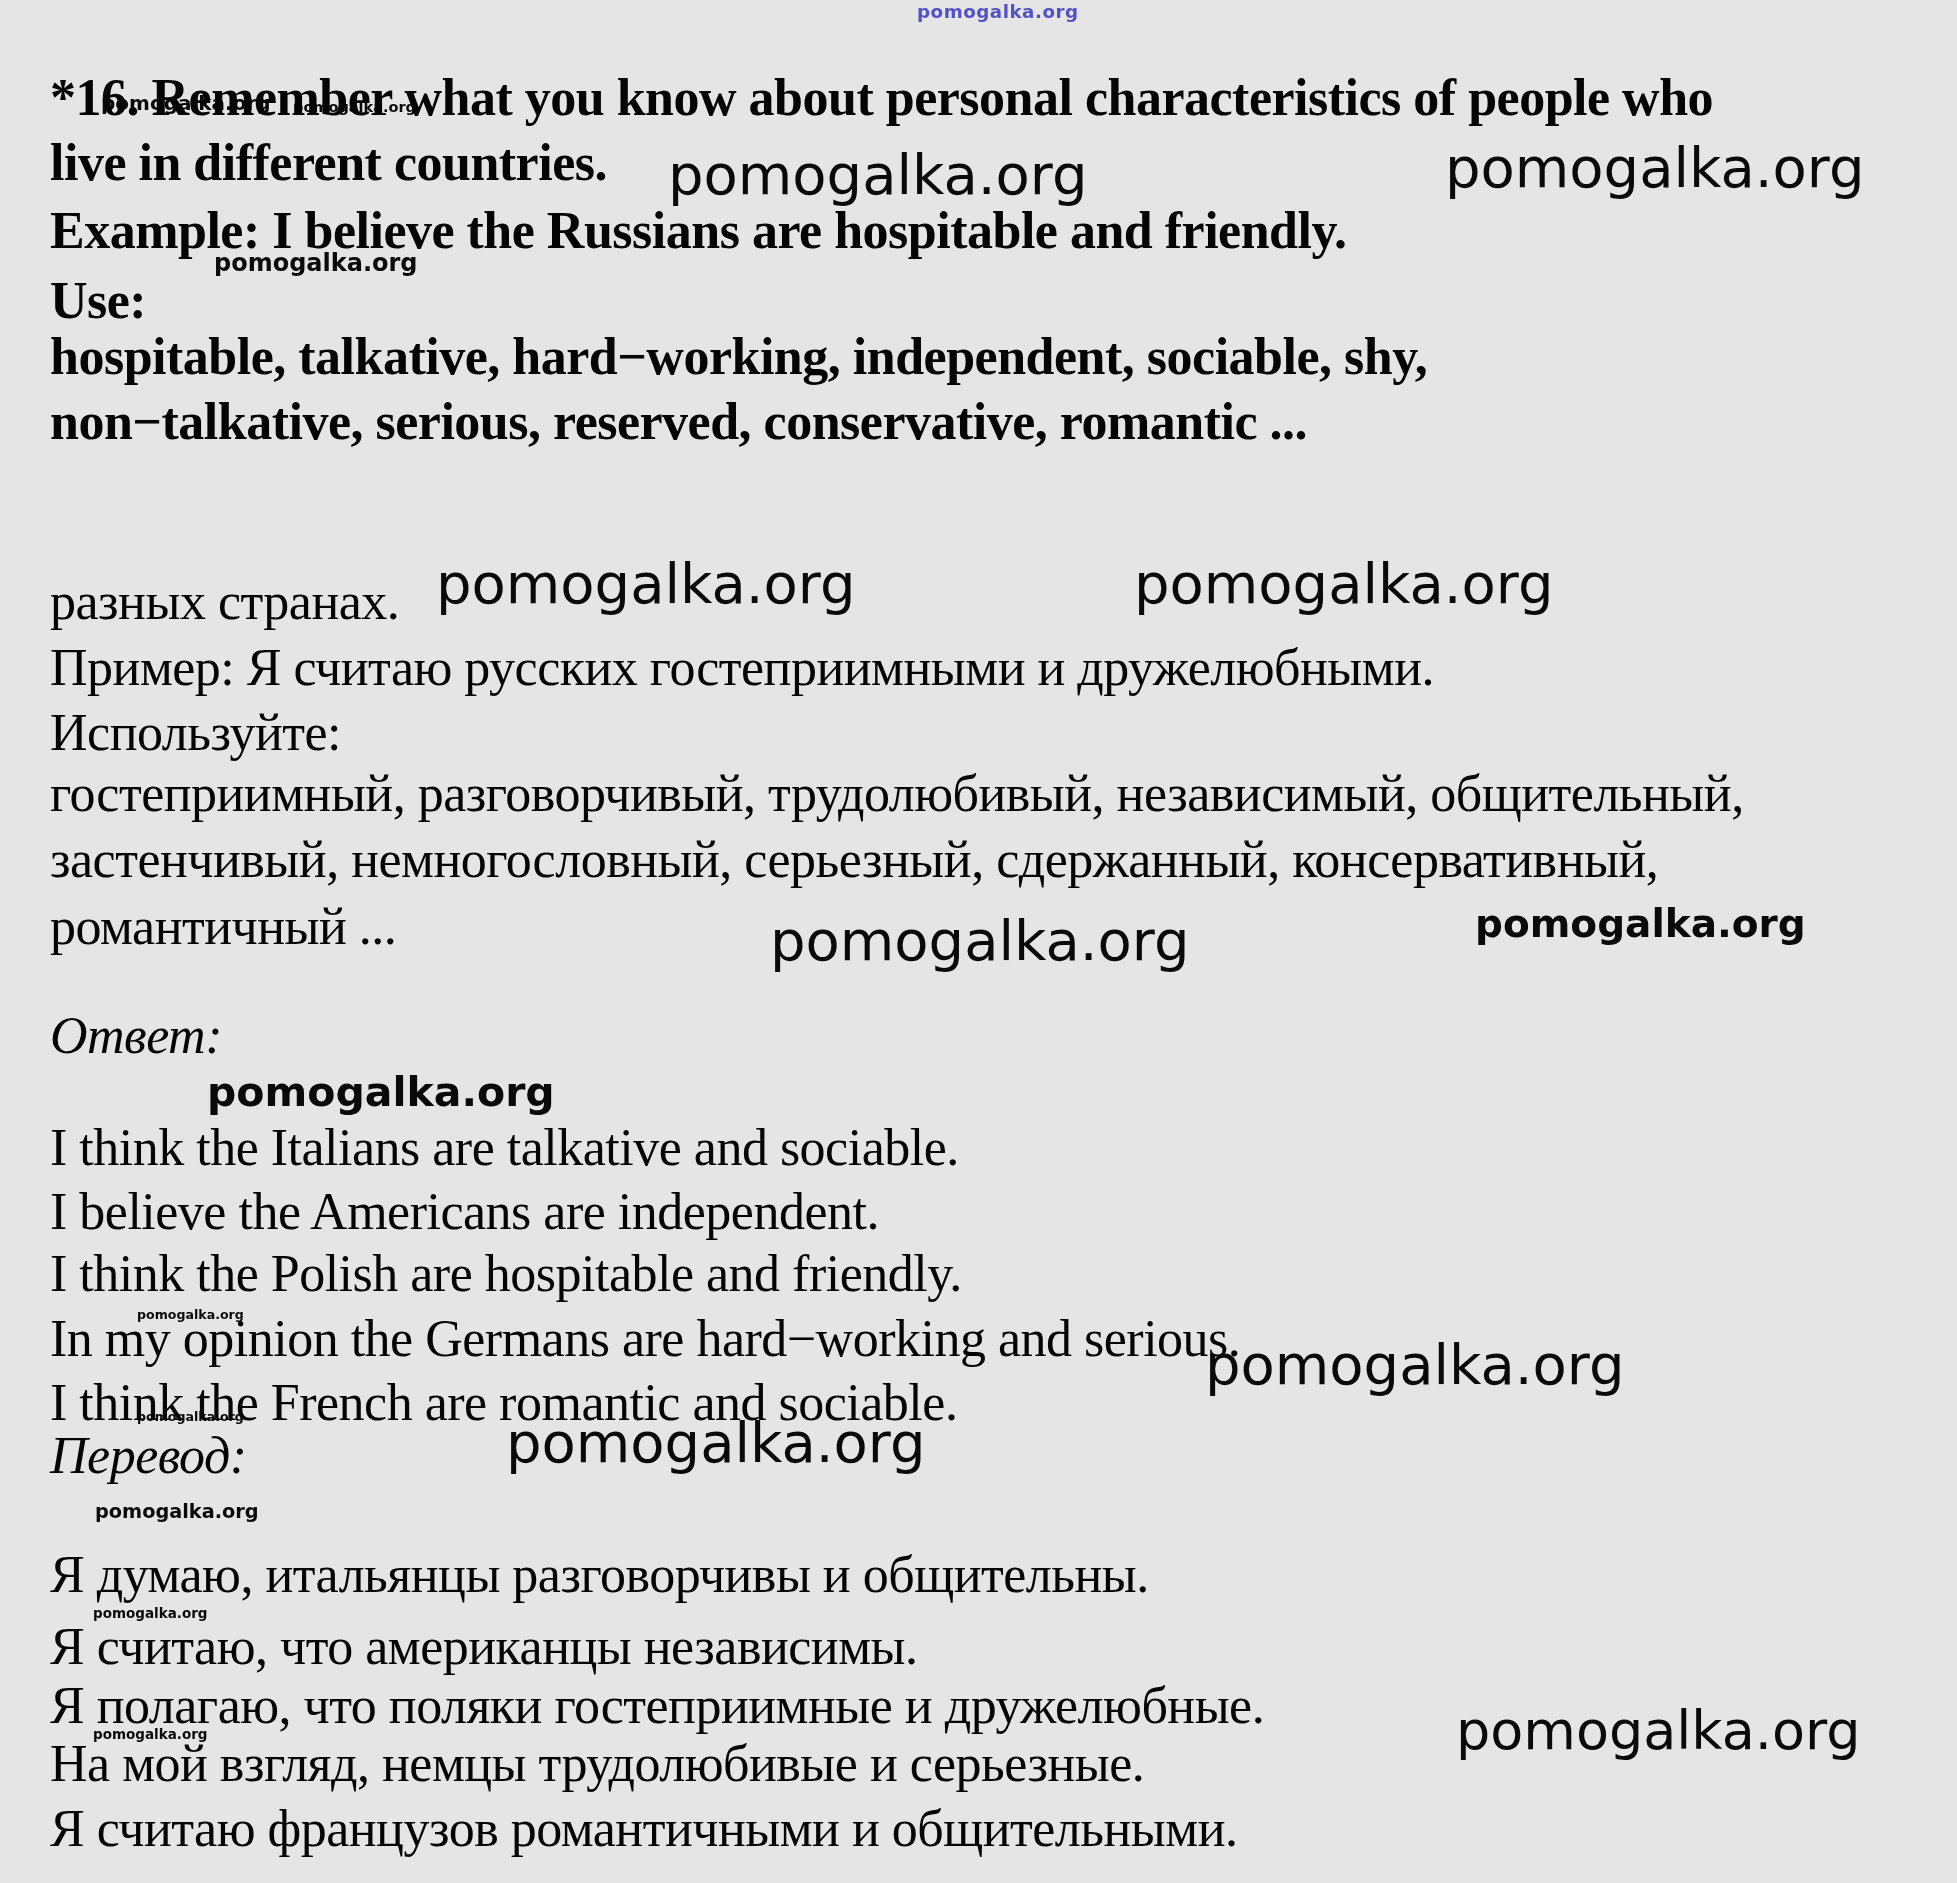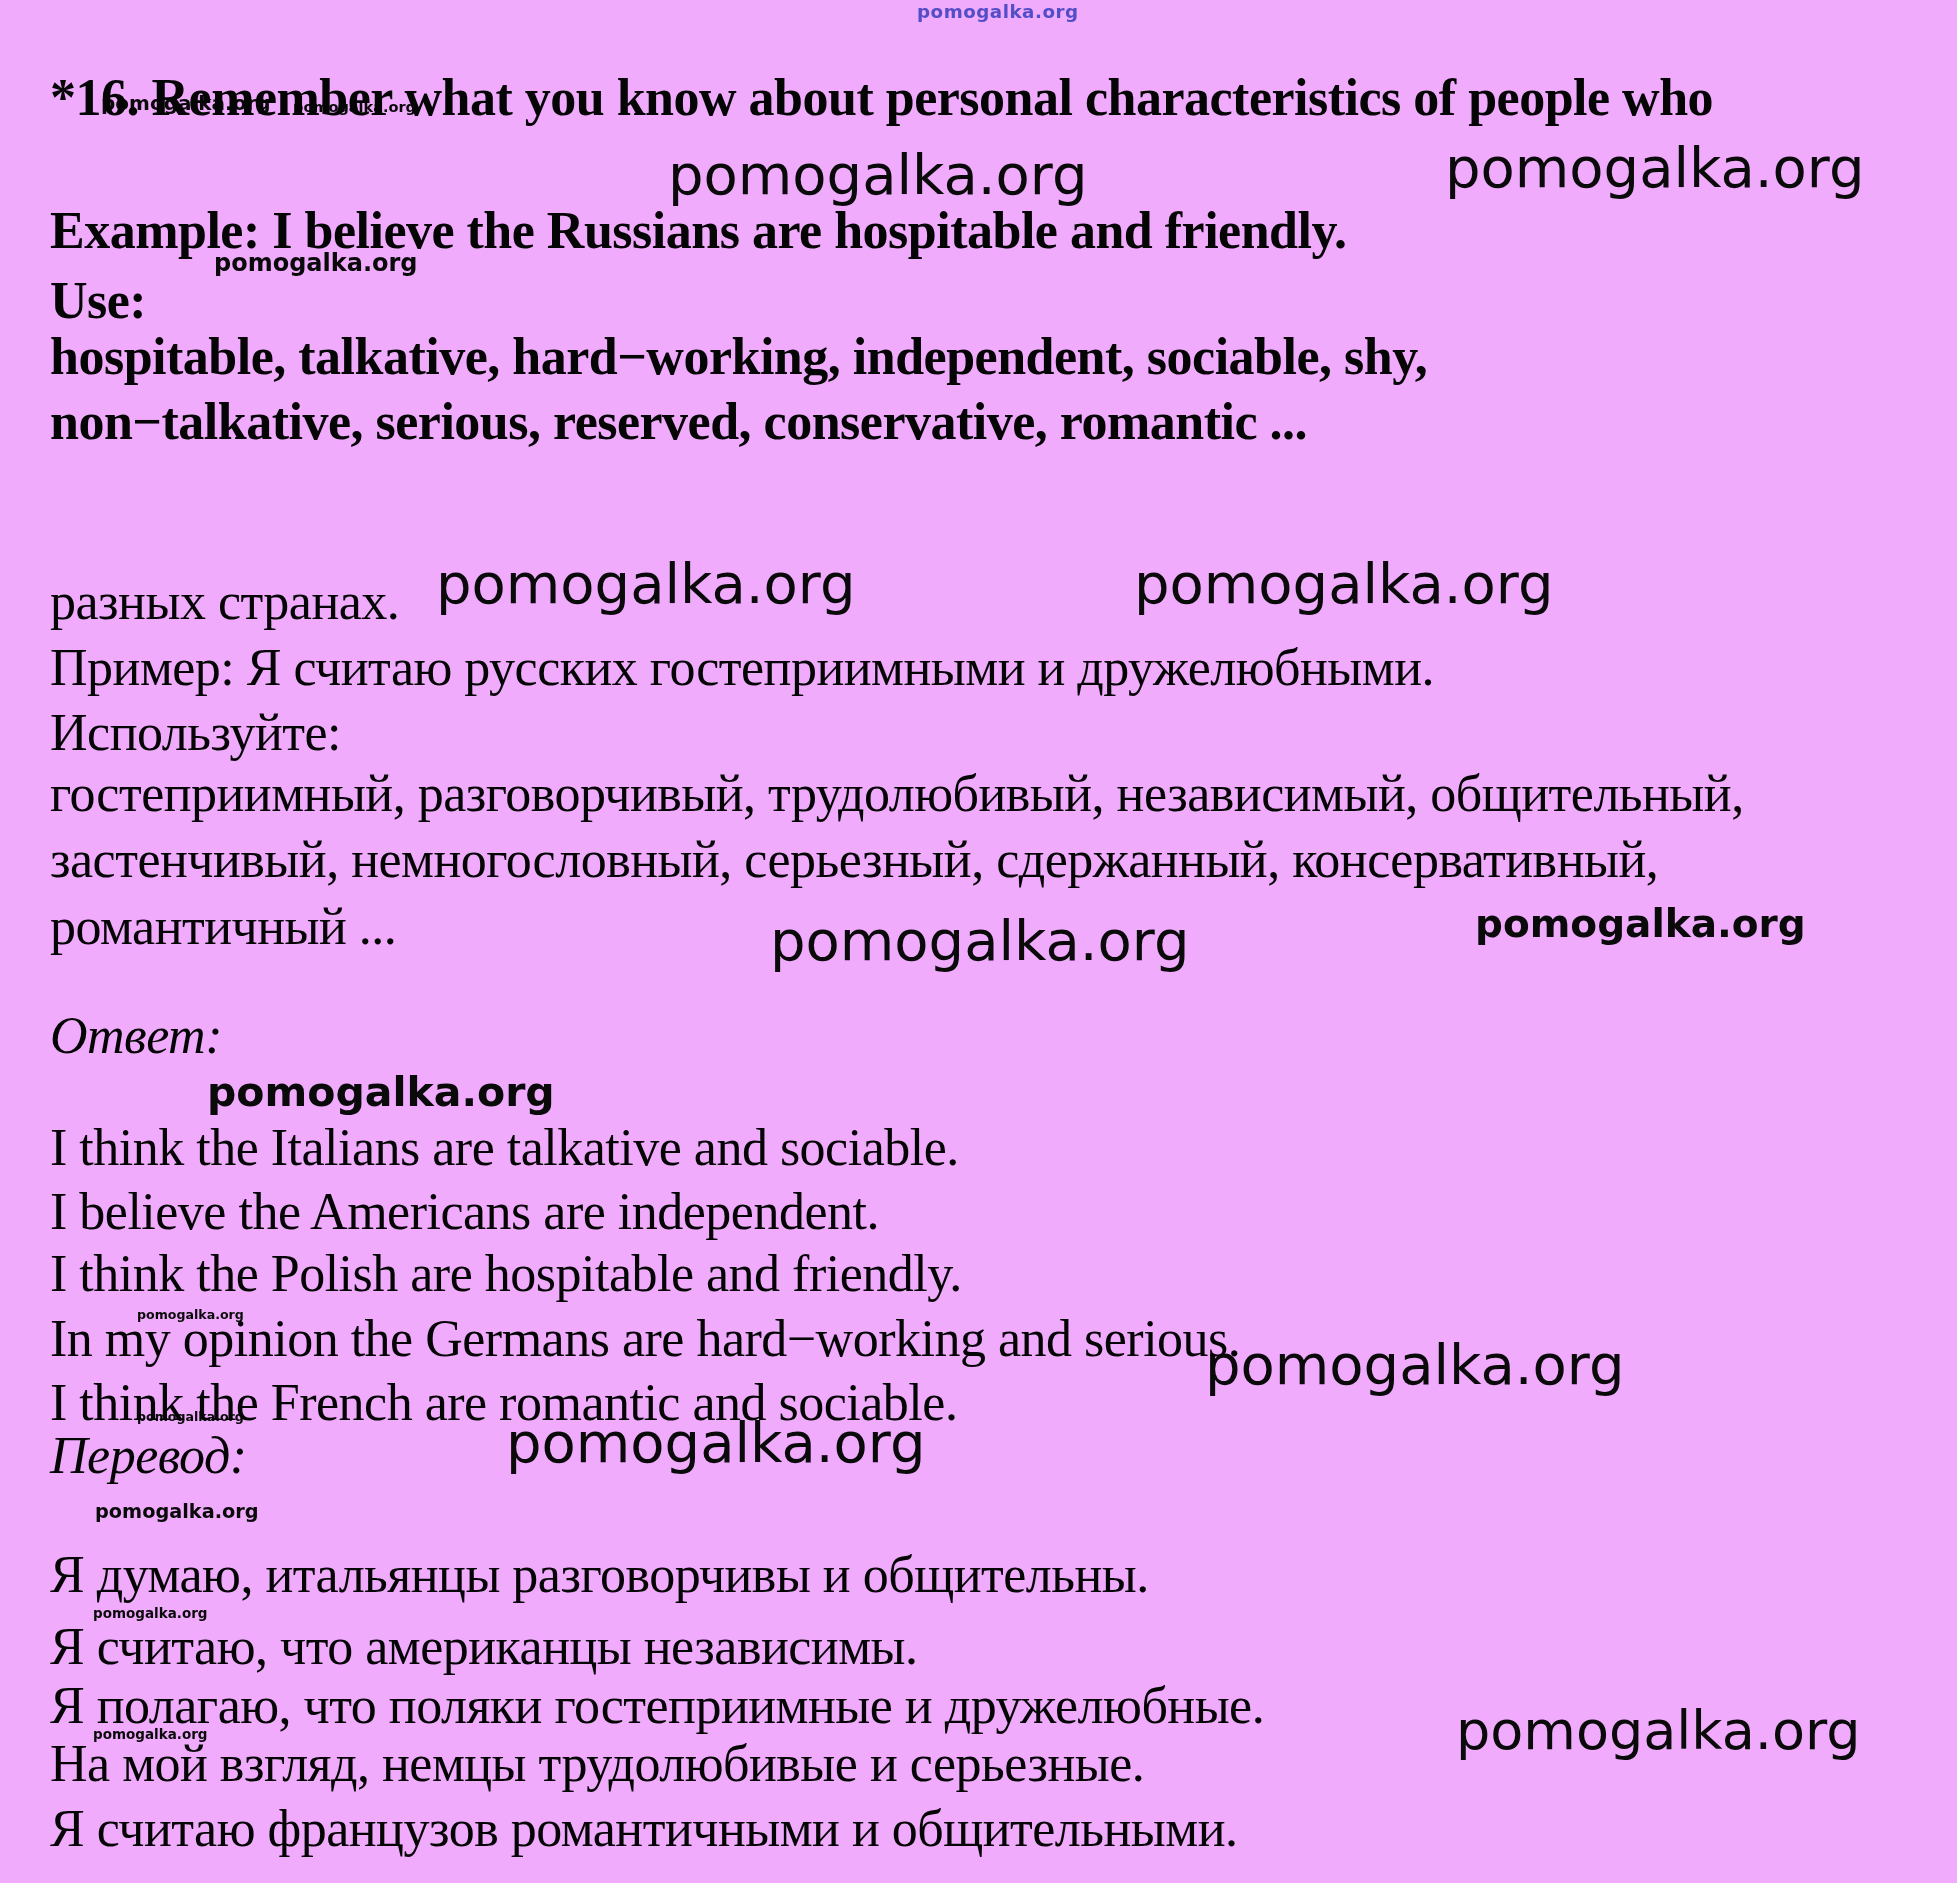--- a/index.html
+++ b/index.html
@@ -1,20 +1,20 @@
 <!DOCTYPE html>
 <html><head>
 <meta charset="utf-8">
 <style>
   html, body { margin: 0; padding: 0; background: #ffffff; }
   #page {
     position: relative;
     width: 1957px;
     height: 1884px;
-    background: #f0abfc;
+    background: #e5e5e5;
     overflow: hidden;
   }
   .line {
     position: absolute;
     left: 50px;
     white-space: nowrap;
     font-family: "Liberation Serif", serif;
     font-size: 52px;
     line-height: 1;
     color: #050505;
@@ -57,20 +57,21 @@
   <span class="wm sm" style="left:137px;  top:1309px; font-size:12.6px;">pomogalka.org</span>
   <span class="wm sm" style="left:137px;  top:1411px; font-size:12.6px;">pomogalka.org</span>
   <span class="wm" style="left:1205px; top:1337px; font-size:56px;">pomogalka.org</span>
   <span class="wm" style="left:506px;  top:1415px; font-size:56px;">pomogalka.org</span>
   <span class="wm sm" style="left:95px;   top:1502px; font-size:19.3px;">pomogalka.org</span>
   <span class="wm sm" style="left:93px;   top:1607px; font-size:13.5px;">pomogalka.org</span>
   <span class="wm sm" style="left:93px;   top:1728px; font-size:13.5px;">pomogalka.org</span>
   <span class="wm" style="left:1456px; top:1704px; font-size:54px;">pomogalka.org</span>
 
   <div class="line bold" style="top:72px;">*16. Remember what you know about personal characteristics of people who</div>
+  <div class="line bold" style="top:137px;">live in different countries.</div>
   <div class="line bold" style="top:205px;">Example: I believe the Russians are hospitable and friendly.</div>
   <div class="line bold" style="top:275px;">Use:</div>
   <div class="line bold" style="top:331px;">hospitable, talkative, hard−working, independent, sociable, shy,</div>
   <div class="line bold" style="top:396px;">non−talkative, serious, reserved, conservative, romantic ...</div>
 
   <div class="line" style="top:576px;">разных странах.</div>
   <div class="line" style="top:642px;">Пример: Я считаю русских гостеприимными и дружелюбными.</div>
   <div class="line" style="top:707px;">Используйте:</div>
   <div class="line" style="top:768px;">гостеприимный, разговорчивый, трудолюбивый, независимый, общительный,</div>
   <div class="line" style="top:834px;">застенчивый, немногословный, серьезный, сдержанный, консервативный,</div>

